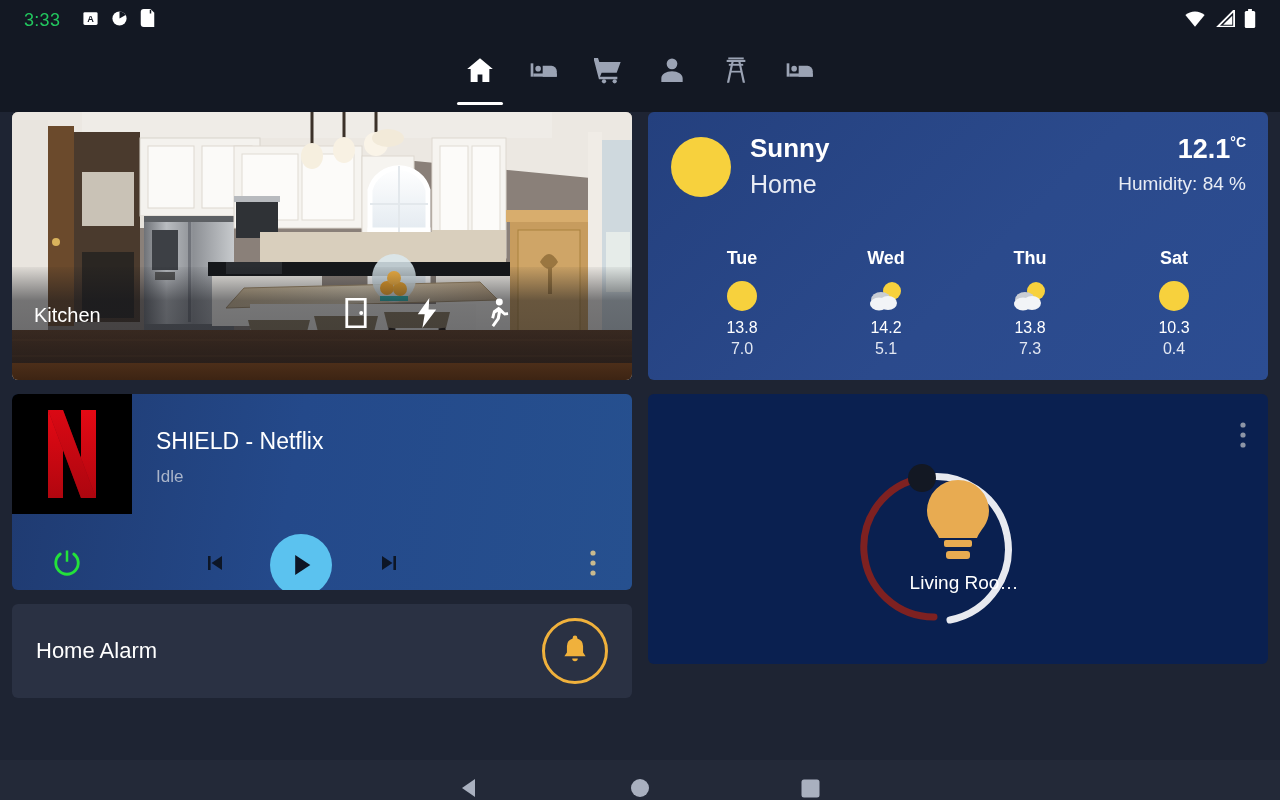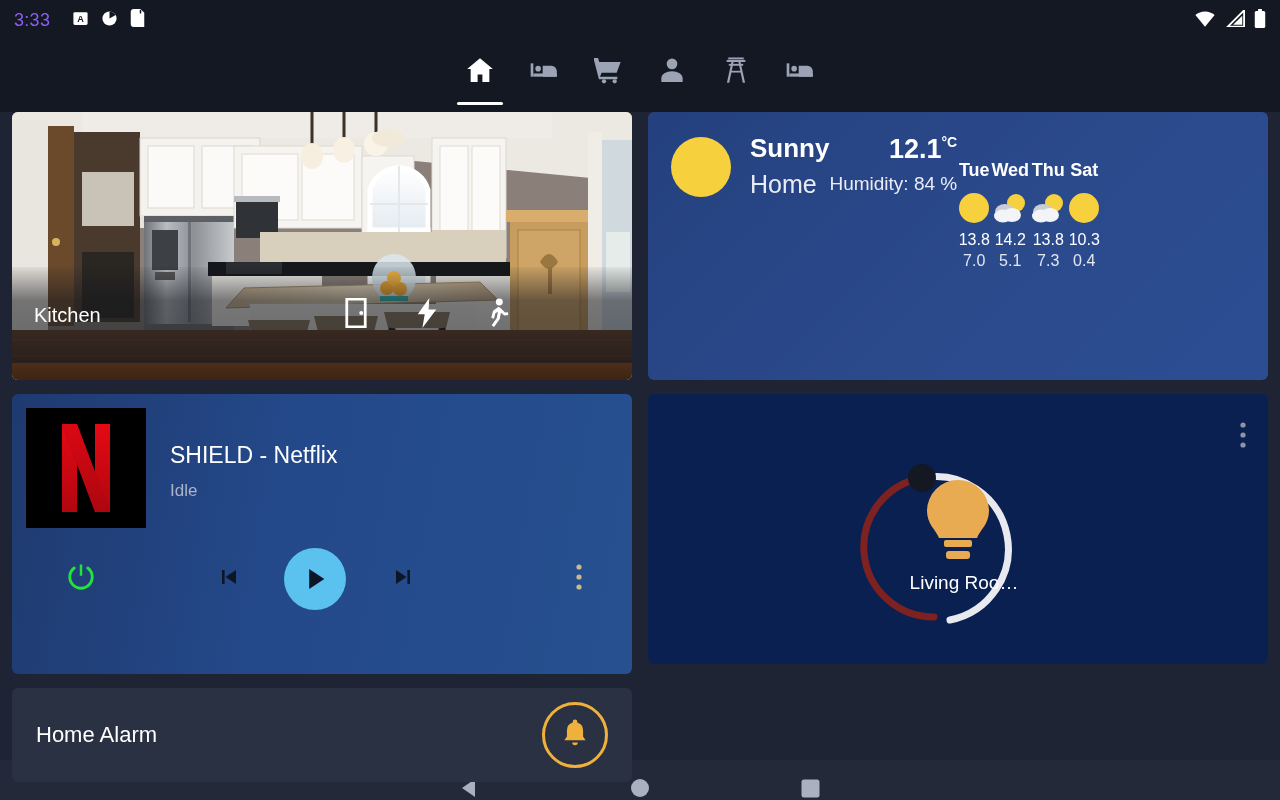--- a/index.html
+++ b/index.html
@@ -8,21 +8,21 @@
     width: 1280px; height: 800px;
     background: #1e2433;
     font-family: "Liberation Sans", sans-serif;
     overflow: hidden;
   }
 
   
   .statusbar {
     height: 40px; background: #131823;
     display: flex; align-items: center;
-    padding: 0 14px; color: #8b5cf6; text-align: center;
+    padding: 0 24px; color: #22c55e; text-align: center;
   }
   .sb-clock { font-size: 18px; letter-spacing: .3px; }
   .sb-left-icons { display: flex; align-items: center; gap: 12px; margin-left: 22px; }
   .sb-spacer { flex: 1; }
   .sb-right-icons { display: flex; align-items: center; gap: 9px; }
 
   
   .tabbar {
     height: 72px; background: #131823;
     display: flex; align-items: center; justify-content: center;
@@ -63,42 +63,41 @@
   }
   .cam-title { color: #fff; font-size: 20px; }
   .cam-icons { margin-left: auto; display: flex; align-items: center; gap: 44px; padding-right: 100px; }
   .cam-icons svg { fill: #ffffff; }
 
   
   .weather-card {
     grid-column: 2; grid-row: 1; height: 268px;
     background: linear-gradient(135deg, #24407e 0%, #2b4a8c 55%, #2c4d92 100%);
     padding: 22px 22px 16px;
-    display: flex; flex-direction: row;
+    display: flex; flex-direction: column; gap: 20px;
   }
   .wx-top { display: flex; align-items: flex-start; }
   .wx-bigicon { margin-right: 18px; margin-top: 2px; }
   .wx-cond { color: #fff; font-size: 26px; font-weight: bold; line-height: 1.15; }
   .wx-loc { color: #e8ecf5; font-size: 25px; margin-top: 6px; }
   .wx-right { margin-left: auto; text-align: right; }
   .wx-temp { color: #fff; font-size: 27px; font-weight: bold; }
   .wx-temp .unit { font-size: 14px; font-weight: bold; vertical-align: top; }
   .wx-hum { color: #e8ecf5; font-size: 19px; margin-top: 8px; }
   .wx-forecast { display: flex; margin-top: 26px; justify-content: flex-end; }
   .wx-day { flex: 1; text-align: center; }
   .wx-dayname { color: #fff; font-size: 18px; font-weight: bold; }
   .wx-dayicon { height: 38px; display: flex; align-items: center; justify-content: center; margin: 8px 0 4px; }
   .wx-hi { color: #fff; font-size: 16px; }
   .wx-lo { color: #e2e7f2; font-size: 16px; margin-top: 3px; }
 
   
   .media-card {
-    grid-column: 1; grid-row: 2; height: 280px;
+    grid-column: 1; grid-row: 2; height: 196px;
     background: linear-gradient(100deg, #1f3a70 0%, #24498a 45%, #26508f 100%);
-    padding: 14px;
   }
   .media-top { display: flex; }
   .media-art {
     width: 120px; height: 120px; background: #000;
     display: flex; align-items: center; justify-content: center;
     flex: none;
   }
   .media-meta { margin-left: 24px; padding-top: 34px; }
   .media-title { color: #fff; font-size: 23px; }
   .media-state { color: #a9b4c9; font-size: 17px; margin-top: 12px; }

